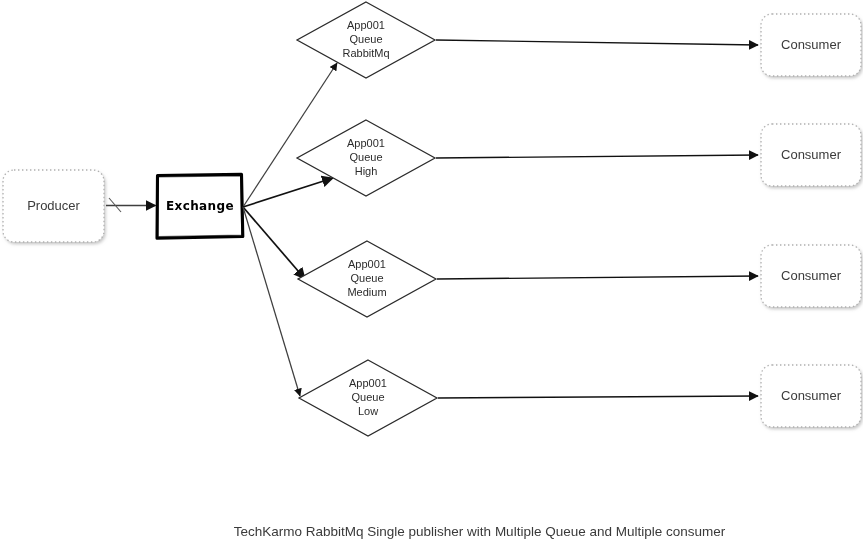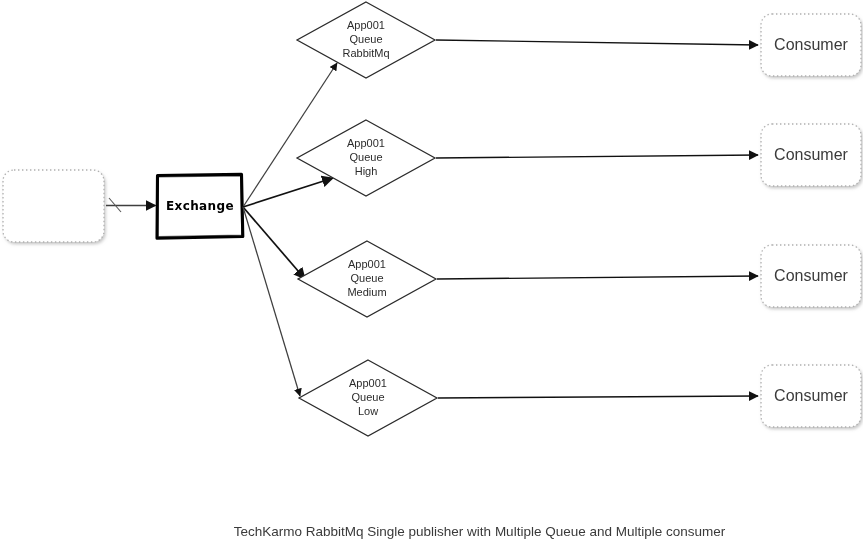--- a/index.html
+++ b/index.html
@@ -32,21 +32,21 @@
     position: absolute;
     display: flex;
     align-items: center;
     justify-content: center;
     text-align: center;
     color: #1a1a1a;
     pointer-events: none;
     line-height: 1.25;
   }
   .soft-box-label {
-    font-size: 16px;
+    font-size: 13px;
     color: #3b3b3b;
   }
   .exchange-label {
     font-size: 12px;
     font-weight: bold;
     color: #000000;
     letter-spacing: 0.4px;
     font-family: "DejaVu Sans", sans-serif;
   }
   .diamond-label {
@@ -127,20 +127,21 @@
       <rect x="761" y="124" width="100" height="62" rx="11" ry="11" fill="#ffffff" stroke="#b0b0b0" stroke-width="1.3" stroke-dasharray="1.4 2.6" filter="url(#softShadow)"></rect>
     </g>
     <g>
       <rect x="761" y="245" width="100" height="62" rx="11" ry="11" fill="#ffffff" stroke="#b0b0b0" stroke-width="1.3" stroke-dasharray="1.4 2.6" filter="url(#softShadow)"></rect>
     </g>
     <g>
       <rect x="761" y="365" width="100" height="62" rx="11" ry="11" fill="#ffffff" stroke="#b0b0b0" stroke-width="1.3" stroke-dasharray="1.4 2.6" filter="url(#softShadow)"></rect>
     </g>
   </svg>
 
+  <div class="node-label soft-box-label" style="left:3px; top:170px; width:101px; height:72px;">Producer</div>
 
   <div class="node-label exchange-label" style="left:157px; top:175px; width:86px; height:62px;">Exchange</div>
 
   <div class="node-label diamond-label lbl-lines" style="left:306px; top:8px; width:120px; height:64px;">
     <div>
       <span>App001</span>
       <span>Queue</span>
       <span>RabbitMq</span>
     </div>
   </div>

